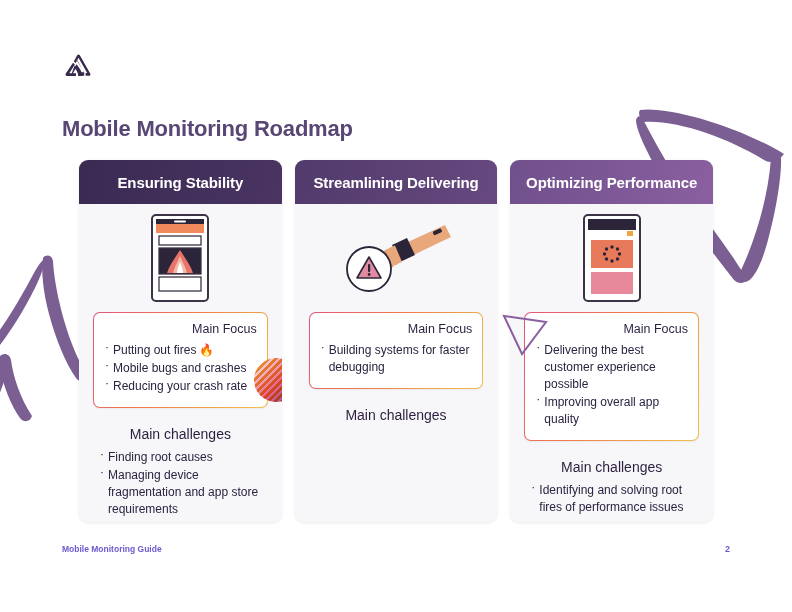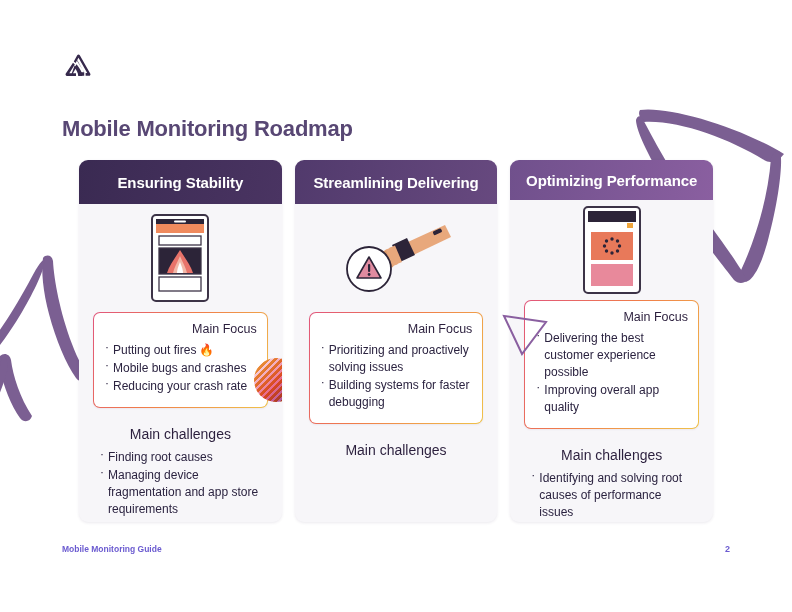--- a/index.html
+++ b/index.html
@@ -302,21 +302,20 @@
           <path d="M32 36 L 44 57 L 20 57 Z" fill="#e08ba0" stroke="#2c2438" stroke-width="1.6" stroke-linejoin="round"></path>
           <rect x="31" y="43" width="2.2" height="8" rx="1" fill="#2c2438"></rect>
           <circle cx="32.1" cy="53.5" r="1.4" fill="#2c2438"></circle>
         </svg>
       </div>
 
       <div class="focus-wrap">
         <div class="focus-box">
           <div class="focus-title">Main Focus</div>
           <ul class="bullets">
-            <li>Prioritizing and proactively solving issues</li>
             <li>Building systems for faster debugging</li>
           </ul>
         </div>
       </div>
 
       <div class="chal">
         <div class="chal-title">Main challenges</div>
       </div>
     </div>
 
@@ -350,21 +349,21 @@
           <ul class="bullets">
             <li>Delivering the best customer experience possible</li>
             <li>Improving overall app quality</li>
           </ul>
         </div>
       </div>
 
       <div class="chal">
         <div class="chal-title">Main challenges</div>
         <ul class="bullets">
-          <li>Identifying and solving root causes of performance issues</li>
+          <li>Identifying and solving root fires of performance issues</li>
         </ul>
       </div>
     </div>
 
   </div>
 
   <div class="tri-deco">
     <svg width="46" height="44" viewBox="0 0 46 44">
       <path d="M2 2 L 44 8 L 20 40 Z" fill="none" stroke="#8a5fa0" stroke-width="2"></path>
     </svg>

